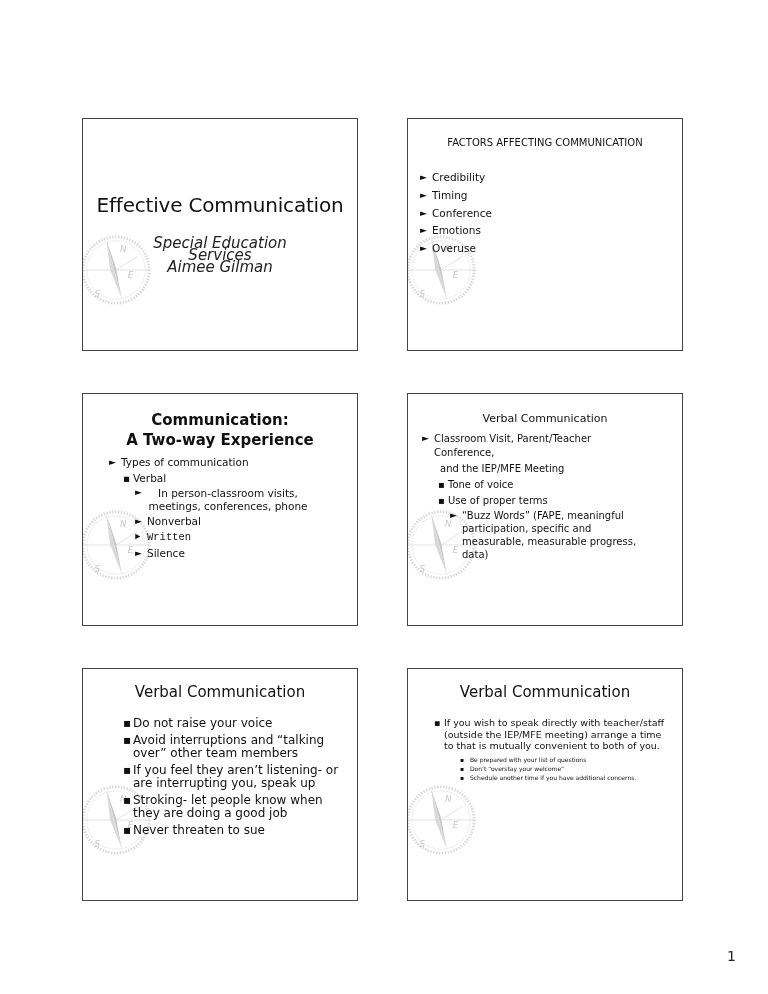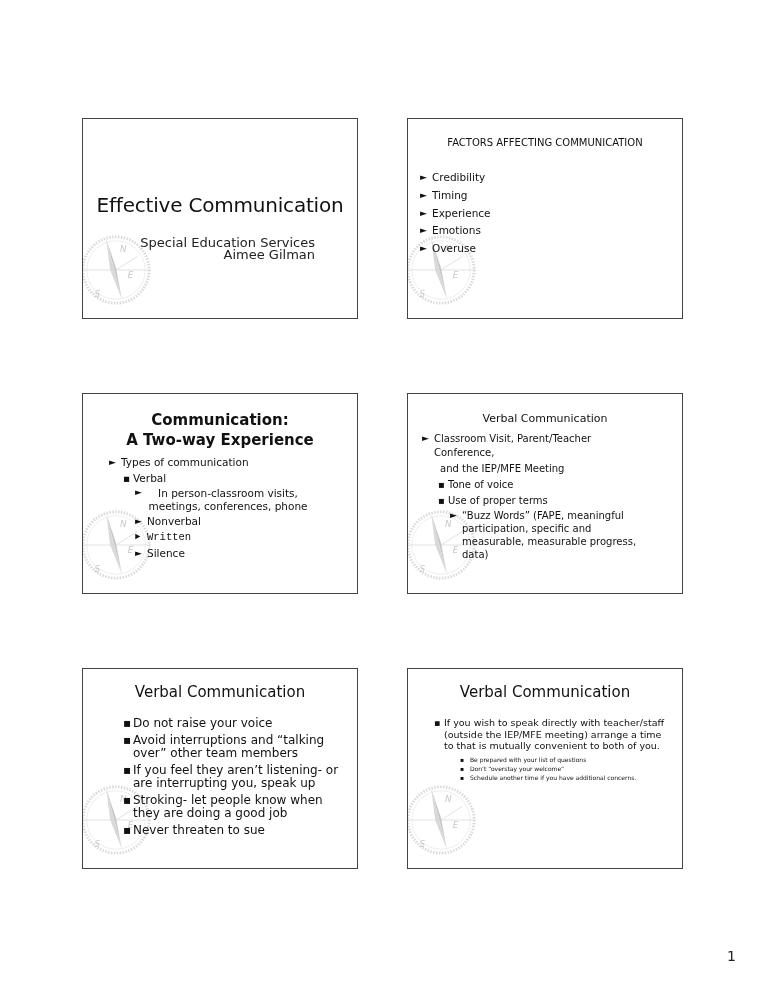--- a/index.html
+++ b/index.html
@@ -1,34 +1,34 @@
 <!DOCTYPE html>
 <html><head>
   <meta charset="utf-8">
   <style>
     html, body { margin: 0; padding: 0; background: #ffffff; }
     body {
       width: 768px; height: 994px; position: relative; overflow: hidden;
       font-family: "DejaVu Sans", sans-serif; color: #111;
     }
     .slide {
-      position: absolute; width: 276px; height: 201px;
+      position: absolute; width: 276px; height: 233px;
       border: 1.5px solid #444; background: #fff; overflow: hidden;
       box-sizing: border-box;
     }
     .compass {
       position: absolute; left: -6px; width: 78px; height: 78px; opacity: 0.55;
     }
     .title-big {
       position: absolute; left: 0; right: 0; text-align: center;
       font-size: 20px; color: #111; letter-spacing: -0.2px;
     }
     .subtitle {
-      position: absolute; left: 42px; width: 190px; text-align: right;
-      font-size: 13px; line-height: 12px; color: #222;
+      position: absolute; left: 42px; width: 190px; text-align: center;
+      font-size: 15px; line-height: 12px; color: #222; font-style: italic;
     }
     .slide-heading {
       position: absolute; left: 0; right: 0; text-align: center;
       color: #111;
     }
     .list { position: absolute; margin: 0; padding: 0; list-style: none; }
     .list li { position: relative; }
     .tri::before {
       content: "\25BA"; position: absolute; left: -12px; top: 0; font-size: 9px;
     }
@@ -70,21 +70,21 @@
 </div>
 
 <div class="slide" style="left:407px; top:118px;">
   <svg class="compass" style="top:112px;">
       <use href="#compass-sym"></use>
     </svg>
   <div class="slide-heading" style="top:18px; font-size:10px;">FACTORS AFFECTING COMMUNICATION</div>
   <ul class="list" style="left:24px; top:50px; font-size:10.5px; line-height:17.8px;">
     <li class="tri">Credibility</li>
     <li class="tri">Timing</li>
-    <li class="tri">Experience</li>
+    <li class="tri">Conference</li>
     <li class="tri">Emotions</li>
     <li class="tri">Overuse</li>
   </ul>
 </div>
 
 <div class="slide" style="left:82px; top:393px;">
   <svg class="compass" style="top:112px;">
       <use href="#compass-sym"></use>
     </svg>
   <div class="slide-heading" style="top:16px; font-size:15px; font-weight:bold; line-height:20px;">

